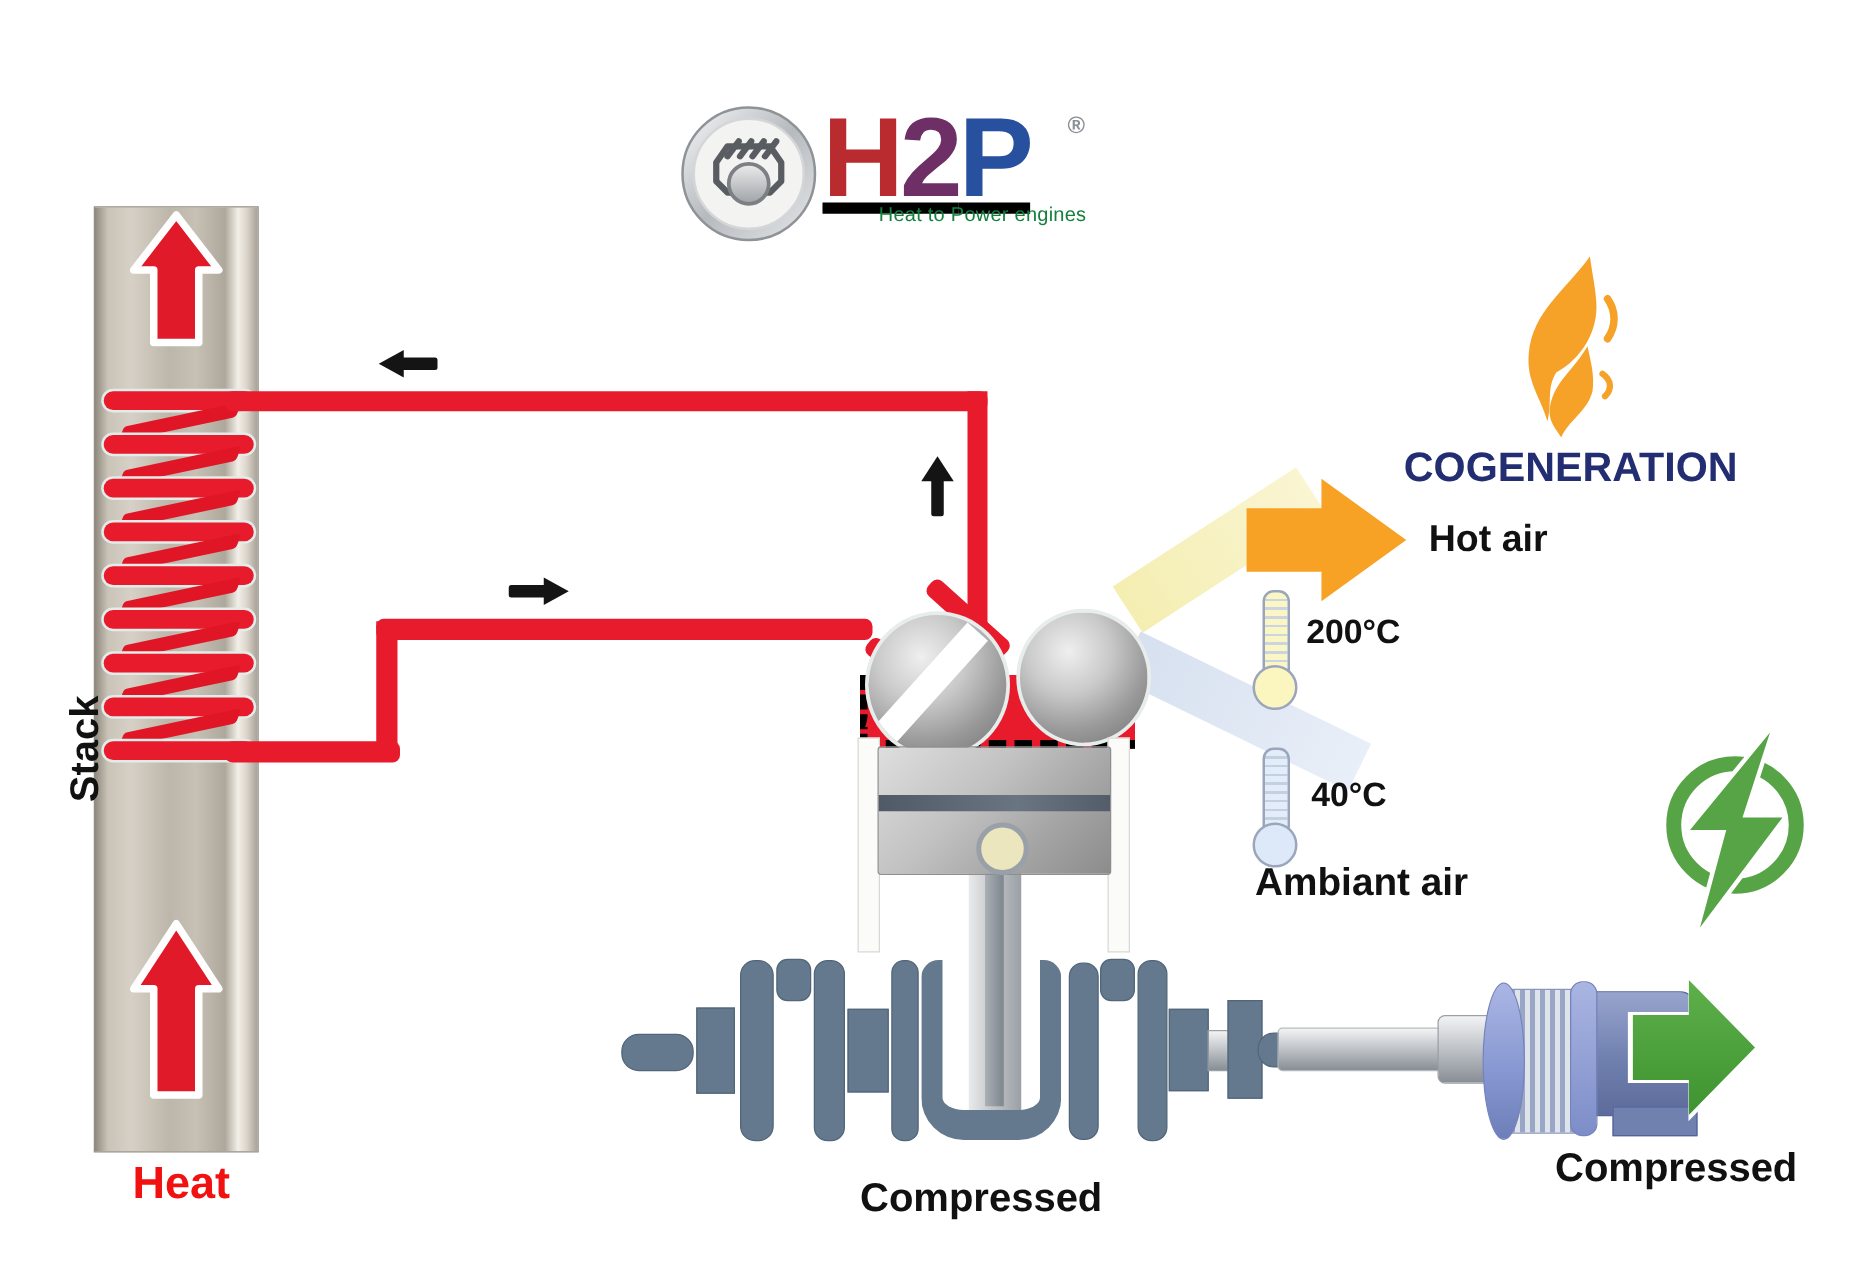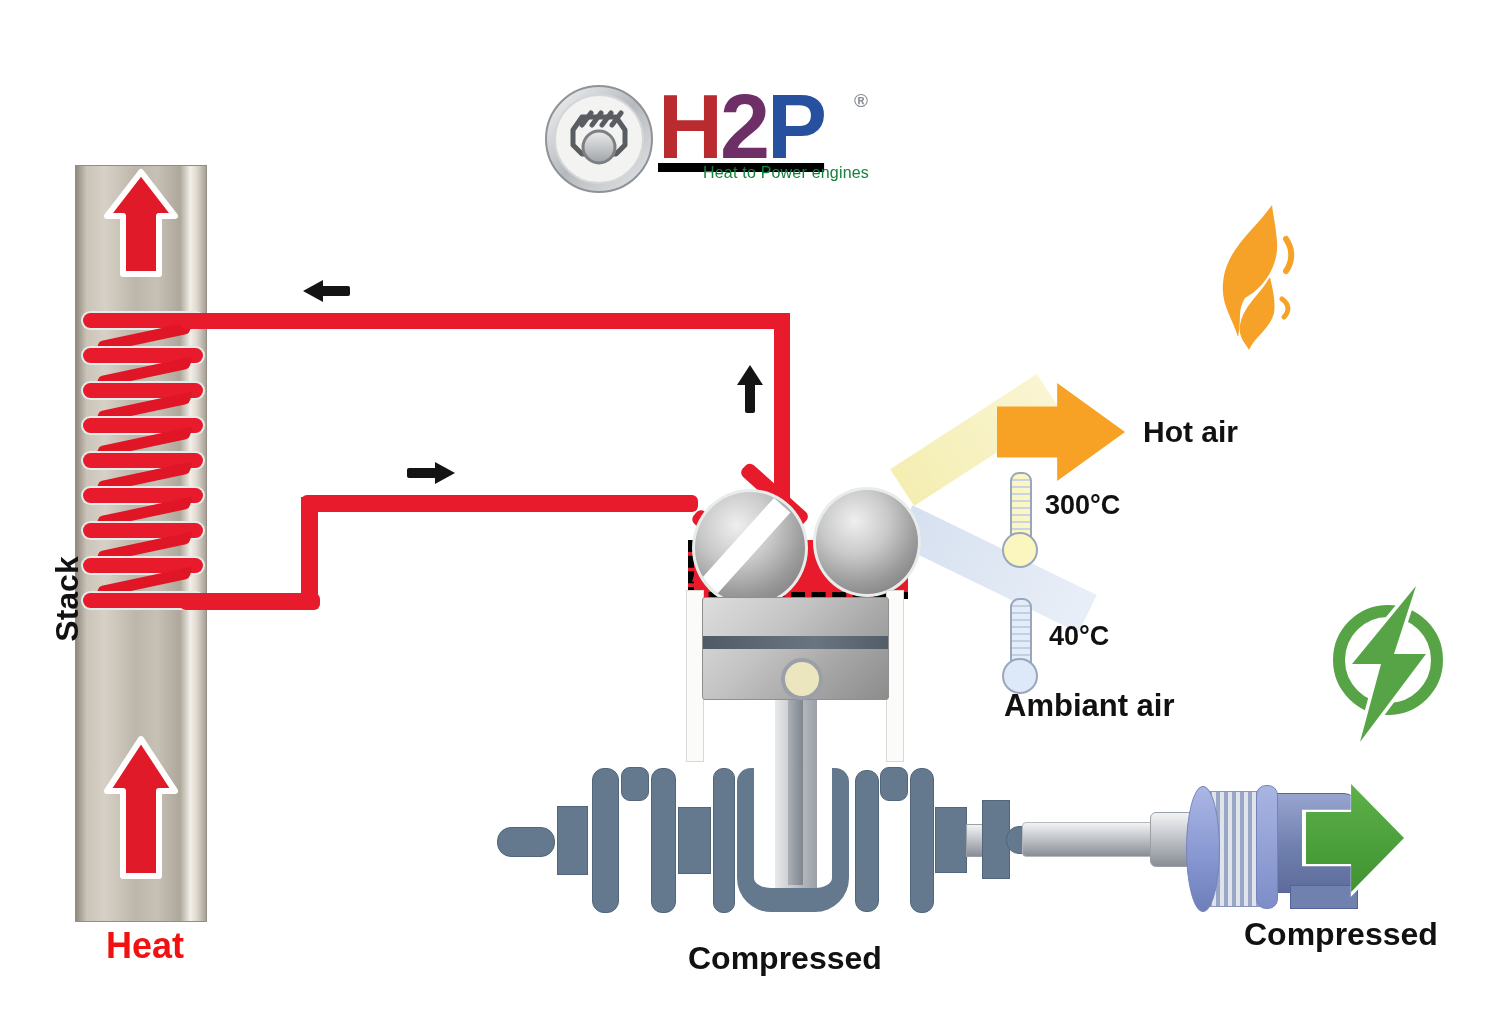--- a/index.html
+++ b/index.html
@@ -171,22 +171,23 @@
 
   <svg class="abs" style="left:1322px;top:584px;" width="132" height="160" viewBox="0 0 132 160">
     <circle cx="66" cy="76" r="49" fill="none" stroke="#57a446" stroke-width="12"></circle>
     <path d="M94 2 L30 80 L59 80 L38 158 L104 70 L72 70 Z" fill="#57a446" stroke="#ffffff" stroke-width="7" paint-order="stroke" stroke-linejoin="round"></path>
   </svg>
 
   <div class="lbl" style="left:12px;top:583px;font-size:32px;transform:rotate(-90deg);transform-origin:center;width:110px;text-align:center;">Stack</div>
   <div class="abs redtxt" style="left:55px;top:918px;width:180px;font-weight:700;font-size:36px;line-height:1.55;text-align:center;">
     <div>Heat</div>
   </div>
+  <div class="lbl navy" style="left:1123px;top:357px;font-size:33px;">COGENERATION</div>
   <div class="lbl" style="left:1143px;top:417px;font-size:30px;">Hot air</div>
-  <div class="lbl" style="left:1045px;top:492px;font-size:27px;">300°C</div>
+  <div class="lbl" style="left:1045px;top:492px;font-size:27px;">200°C</div>
   <div class="lbl" style="left:1049px;top:623px;font-size:27px;">40°C</div>
   <div class="lbl" style="left:1004px;top:690px;font-size:31px;">Ambiant air</div>
   <div class="lbl" style="left:1244px;top:918px;font-size:32px;">Compressed</div>
   <div class="lbl" style="left:688px;top:942px;font-size:32px;">Compressed</div>
 
   <div class="abs" style="left:544px;top:82px;width:400px;height:115px;">
     <svg class="abs" style="left:0;top:2px;" width="110" height="110" viewBox="0 0 110 110">
       <defs>
         <linearGradient id="ring" x1="0" y1="0" x2="1" y2="1">
           <stop offset="0" stop-color="#f6f7f8"></stop>

